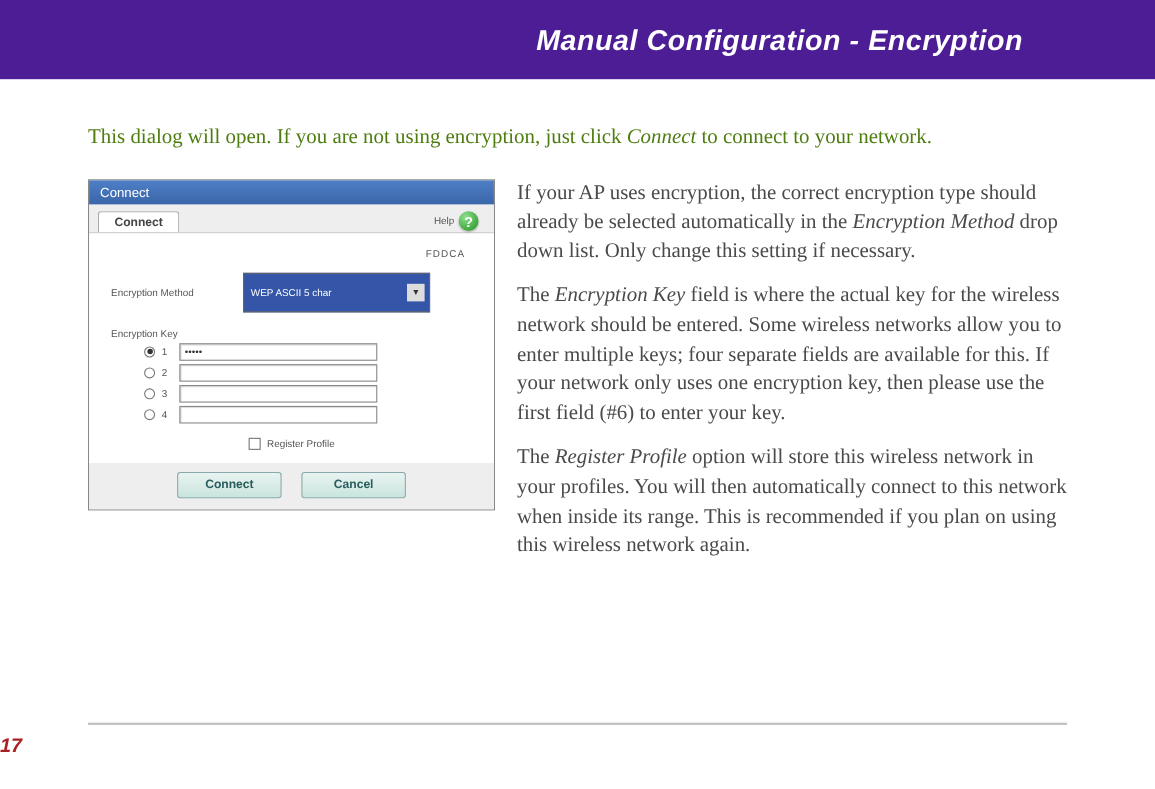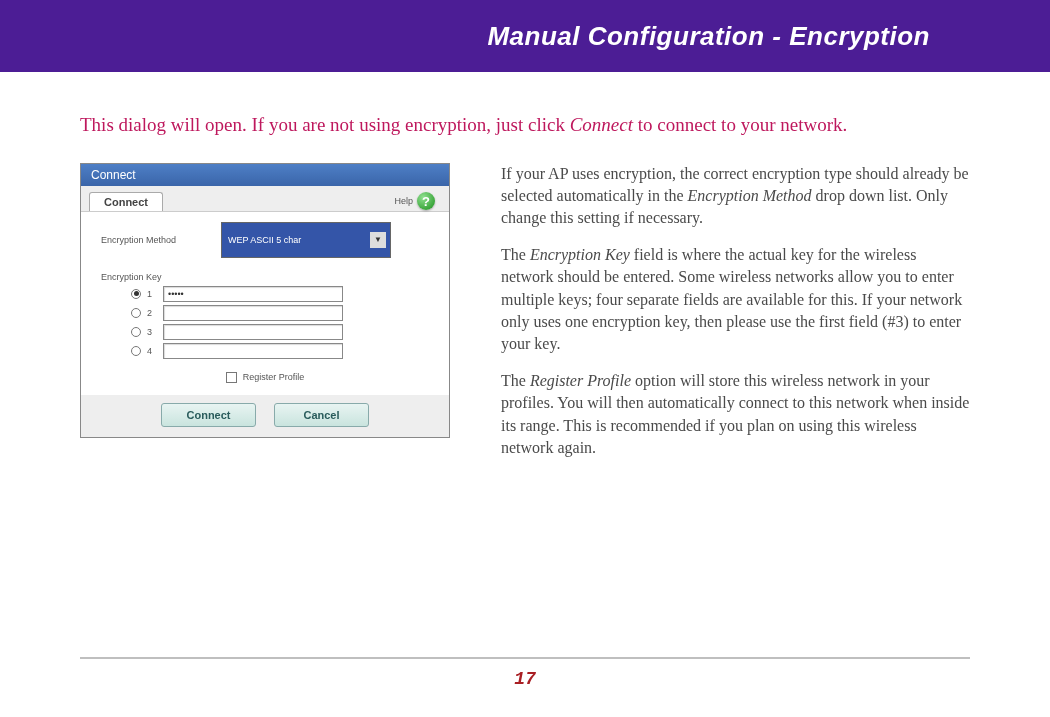--- a/index.html
+++ b/index.html
@@ -28,21 +28,21 @@
     font-size: 26px;
     letter-spacing: 0.5px;
   }
   .content {
     padding: 40px 80px 0 80px;
     width: 100%;
   }
   .intro {
     font-size: 19px;
     line-height: 1.4;
-    color: #be185d;
+    color: #4d7c0f;
     margin-bottom: 24px;
   }
   .intro em { font-style: italic; }
   .body-row {
     display: flex;
     gap: 20px;
   }
   .dialog-holder {
     flex: 0 0 370px;
   }
@@ -197,24 +197,23 @@
     background: linear-gradient(#e8f4f2, #c9e4de);
     font-size: 11px;
     color: #2a5c5c;
     display: flex; align-items: center; justify-content: center;
     border-radius: 3px;
     font-weight: bold;
   }
   .dlg-btn.primary { font-weight: bold; }
   .side-text {
     flex: 1;
-    font-size: 16px;
+    font-size: 19px;
     line-height: 1.4;
     color: #4a4a4a;
-    margin-left: 31px;
   }
   .side-text p { margin-bottom: 14px; }
   .side-text em { font-style: italic; }
   .after {
     font-size: 19px;
     line-height: 1.4;
     color: #4a4a4a;
     margin-top: 6px;
   }
   .after em { font-style: italic; }
@@ -222,26 +221,26 @@
     position: absolute;
     bottom: 58px;
     left: 80px;
     right: 80px;
     border-top: 2px solid #bfbfbf;
   }
   .page-num {
     position: absolute;
     bottom: 28px;
     left: 0; right: 0;
-    text-align: center;
+    text-align: left;
     color: #a91f24;
     font-weight: bold;
     font-style: italic;
     font-size: 18px;
-    font-family: Liberation Mono, monospace;
+    font-family: Liberation Sans, sans-serif;
   }
 </style>
 </head>
 <body>
 
 <div class="header-band">
   <div class="header-title">Manual Configuration - Encryption</div>
 </div>
 
 <div class="content">
@@ -255,20 +254,21 @@
       <div class="dialog">
         <div class="dialog-titlebar">Connect</div>
         <div class="dialog-tabrow">
           <div class="dialog-tab">Connect</div>
           <div class="help-area">
             <span>Help</span>
             <span class="help-icon">?</span>
           </div>
         </div>
         <div class="dialog-body">
+          <div class="ssid-row">FDDCA</div>
           <div class="field-row">
             <div class="field-label">Encryption Method</div>
             <div class="combo">
               <span>WEP ASCII 5 char</span>
               <span class="combo-arrow">▼</span>
             </div>
           </div>
           <div class="key-section">
             <span class="field-label">Encryption Key</span>
             <div class="key-row">
@@ -302,21 +302,21 @@
           <div class="dlg-btn">Cancel</div>
         </div>
       </div>
     </div>
 
     <div class="side-text">
       <p>
         <span>If your AP uses encryption, the correct encryption type should already be selected automatically in the </span><em>Encryption Method</em><span> drop down list.  Only change this setting if necessary.</span>
       </p>
       <p>
-        <span>The </span><em>Encryption Key</em><span> field is where the actual key for the wireless network should be entered.  Some wireless networks allow you to enter multiple keys; four separate fields are available for this.  If your network only uses one encryption key, then please use the first field (#3) to enter your key.</span>
+        <span>The </span><em>Encryption Key</em><span> field is where the actual key for the wireless network should be entered.  Some wireless networks allow you to enter multiple keys; four separate fields are available for this.  If your network only uses one encryption key, then please use the first field (#6) to enter your key.</span>
       </p>
       <p>
         <span>The </span><em>Register Profile</em><span> option will store this wireless network in your profiles.  You will then automatically connect to this network when inside its range.  This is recommended if you plan on using this wireless network again.</span>
       </p>
     </div>
   </div>
 
 
 </div>
 

